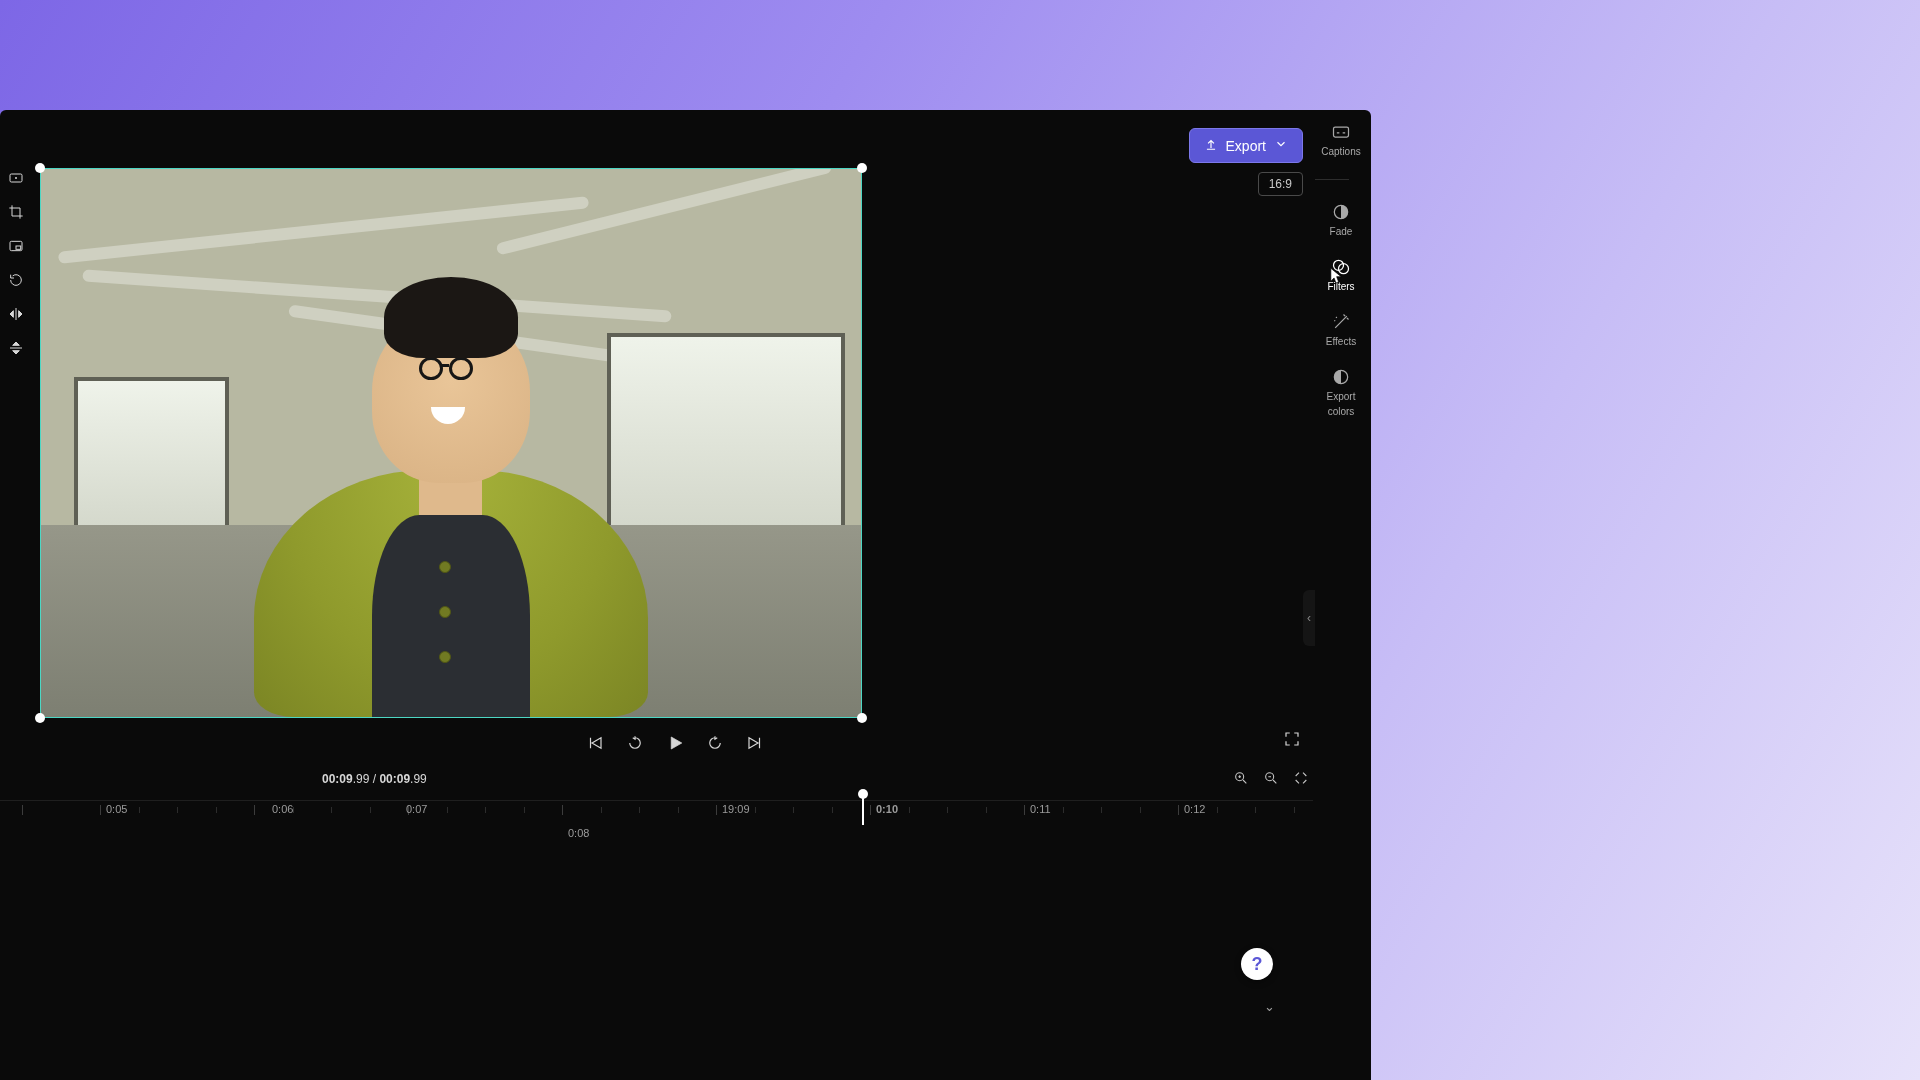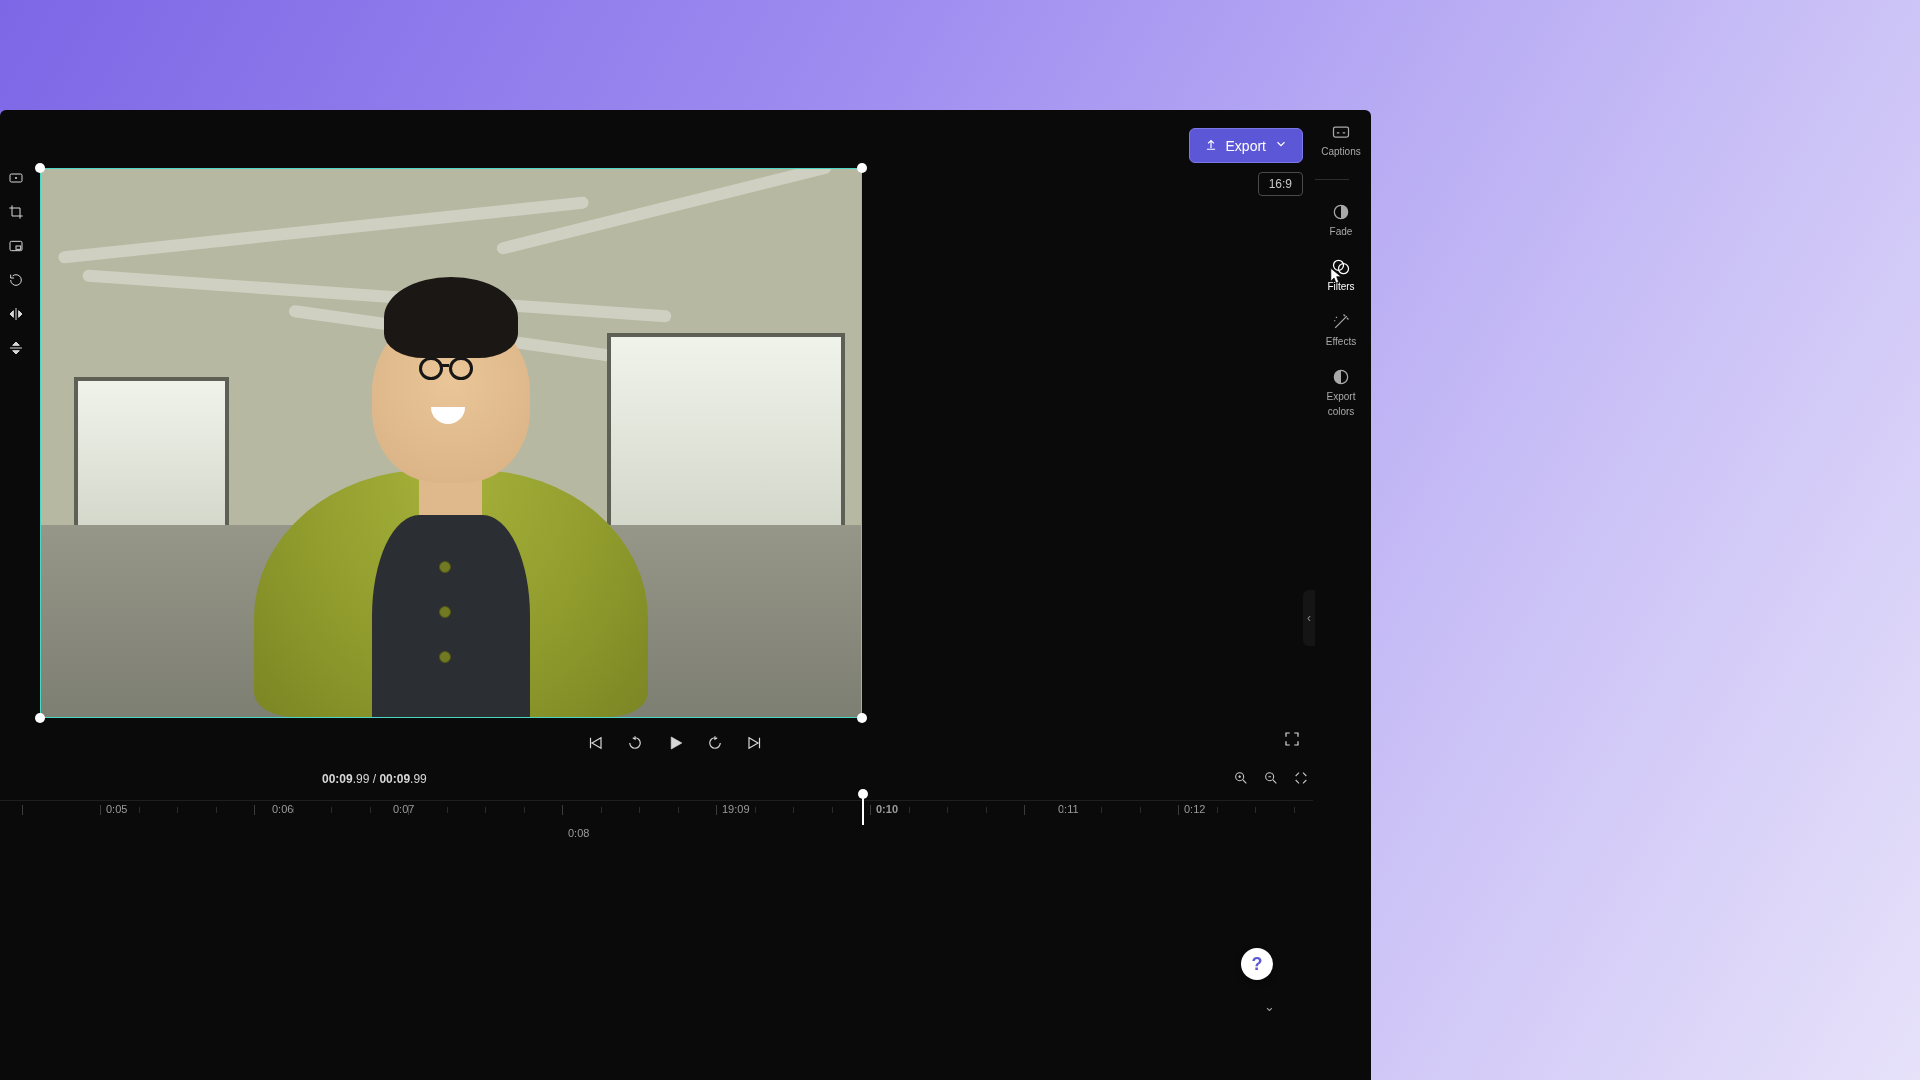--- a/index.html
+++ b/index.html
@@ -387,41 +387,41 @@
       <div class="lbl" style="left: 106px;">0:05</div>
       <div class="minor" style="left: 138.5px;"></div>
       <div class="minor" style="left: 177px;"></div>
       <div class="minor" style="left: 215.5px;"></div>
       <div class="tick" style="left: 254px;"></div>
       <div class="lbl" style="left: 272px;">0:06</div>
       <div class="minor" style="left: 292.5px;"></div>
       <div class="minor" style="left: 331px;"></div>
       <div class="minor" style="left: 369.5px;"></div>
       <div class="tick" style="left: 408px;"></div>
-      <div class="lbl" style="left: 393px;">0:07</div>
+      <div class="lbl" style="left: 406px;">0:07</div>
       <div class="minor" style="left: 446.5px;"></div>
       <div class="minor" style="left: 485px;"></div>
       <div class="minor" style="left: 523.5px;"></div>
       <div class="tick" style="left: 562px;"></div>
       <div class="lbl" style="left: 568px; margin-top: 24px;">0:08</div>
       <div class="minor" style="left: 600.5px;"></div>
       <div class="minor" style="left: 639px;"></div>
       <div class="minor" style="left: 677.5px;"></div>
       <div class="tick" style="left: 716px;"></div>
       <div class="lbl" style="left: 722px;">19:09</div>
       <div class="minor" style="left: 754.5px;"></div>
       <div class="minor" style="left: 793px;"></div>
       <div class="minor" style="left: 831.5px;"></div>
       <div class="tick" style="left: 870px;"></div>
       <div class="lbl" style="left: 876px; font-weight: bold;">0:10</div>
       <div class="minor" style="left: 908.5px;"></div>
       <div class="minor" style="left: 947px;"></div>
       <div class="minor" style="left: 985.5px;"></div>
       <div class="tick" style="left: 1024px;"></div>
-      <div class="lbl" style="left: 1030px; margin-left: 28px;">0:11</div>
+      <div class="lbl" style="left: 1030px;">0:11</div>
       <div class="minor" style="left: 1062.5px;"></div>
       <div class="minor" style="left: 1101px;"></div>
       <div class="minor" style="left: 1139.5px;"></div>
       <div class="tick" style="left: 1178px;"></div>
       <div class="lbl" style="left: 1184px;">0:12</div>
       <div class="minor" style="left: 1216.5px;"></div>
       <div class="minor" style="left: 1255px;"></div>
       <div class="minor" style="left: 1293.5px;"></div>
       <div class="tick" style="left: 22px;"></div>
       <div class="playhead" style="left: 862px;"></div>

